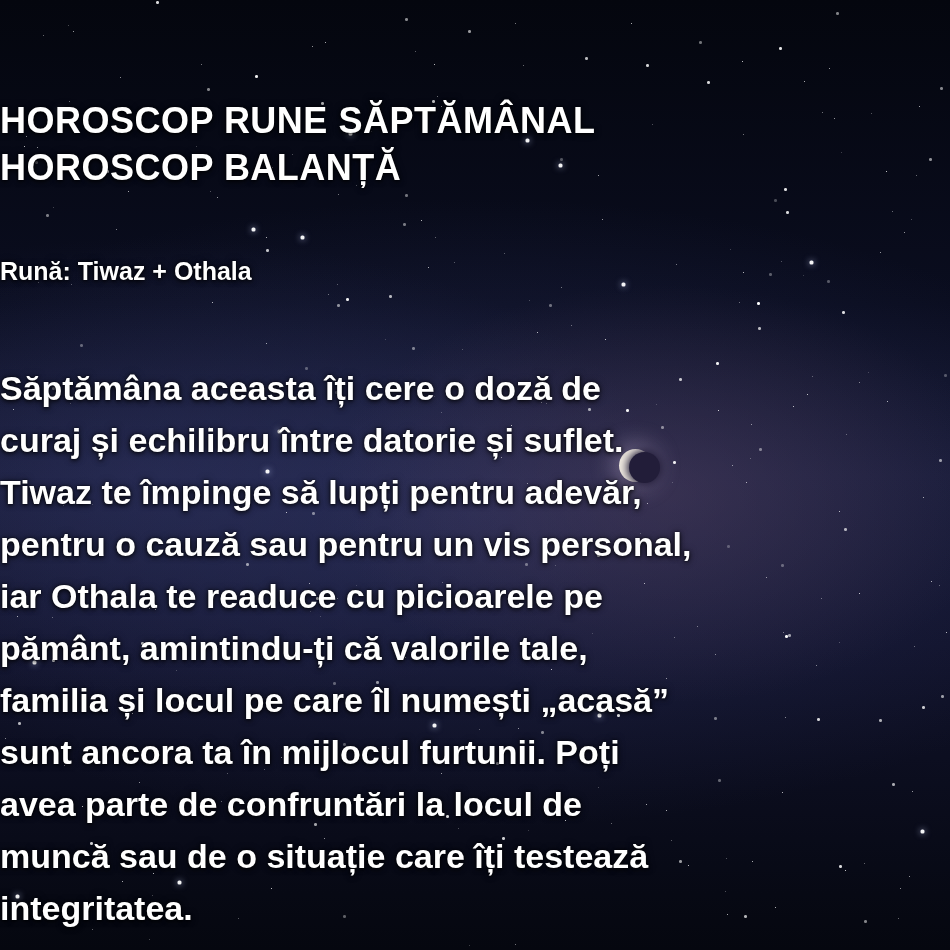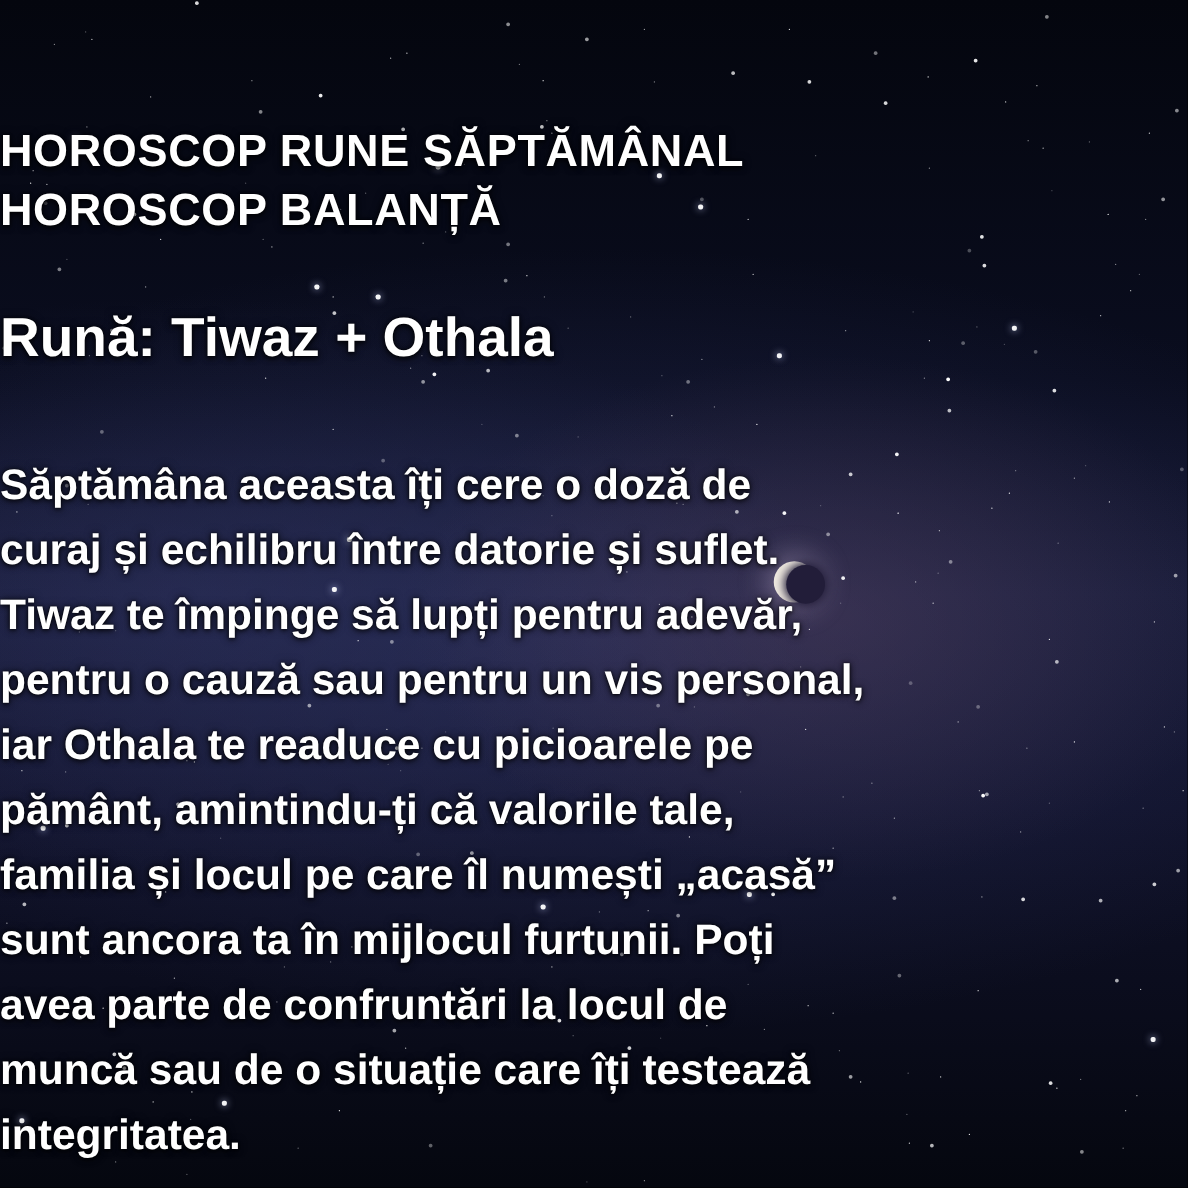--- a/index.html
+++ b/index.html
@@ -34,21 +34,21 @@
     background:#221d39;
     box-shadow:0 0 8px 2px #221d39;
   }
   .text-layer{position:absolute;left:0;top:0;width:950px;height:950px;}
   .txt{
     position:absolute;left:0;width:950px;
     color:var(--text-color);font-weight:700;white-space:pre-line;
     text-shadow:0 0 7px rgba(0,0,0,0.60), 0 2px 4px rgba(0,0,0,0.55), 0 0 2px rgba(0,0,0,0.8);
   }
   .title{top:97px;font-size:36px;line-height:47px;letter-spacing:0.5px;}
-  .rune{top:247px;font-size:44px;line-height:48px;}
+  .rune{top:247px;font-size:25px;line-height:48px;}
   .body-text{top:362px;font-size:34px;line-height:52px;}
 </style>
 </head>
 <body>
 
 <div class="scene">
   <div class="starfield" id="stars-small" style="box-shadow: rgba(255, 255, 255, 0.94) 553px 493px 0px 0px, rgba(255, 255, 255, 0.64) 715px 654px 0px 0px, rgba(255, 255, 255, 0.47) 47px 215px 0px 1px, rgba(255, 255, 255, 0.52) 674px 637px 0px 0px, rgba(255, 255, 255, 0.89) 99px 854px 0px 1px, rgba(255, 255, 255, 0.88) 428px 267px 0px 0px, rgba(255, 255, 255, 0.85) 727px 914px 0px 0px, rgba(255, 255, 255, 0.29) 320px 616px 0px 0px, rgba(255, 255, 255, 0.45) 479px 729px 0px 0px, rgba(255, 255, 255, 0.67) 3px 548px 0px 0px, rgba(255, 255, 255, 0.86) 666px 810px 0px 0px, rgba(255, 255, 255, 0.94) 793px 406px 0px 0px, rgba(255, 255, 255, 0.26) 803px 275px 0px 0px, rgba(255, 255, 255, 0.95) 24px 146px 0px 0px, rgba(255, 255, 255, 0.8) 309px 583px 0px 0px, rgba(255, 255, 255, 0.72) 766px 577px 0px 0px, rgba(255, 255, 255, 0.93) 256px 76px 0px 1px, rgba(255, 255, 255, 0.42) 227px 773px 0px 0px, rgba(255, 255, 255, 0.36) 68px 25px 0px 0px, rgba(255, 255, 255, 0.57) 515px 944px 0px 0px, rgba(255, 255, 255, 0.56) 337px 598px 0px 0px, rgba(255, 255, 255, 0.87) 718px 410px 0px 0px, rgba(255, 255, 255, 0.82) 647px 503px 0px 0px, rgba(255, 255, 255, 0.43) 461px 396px 0px 0px, rgba(255, 255, 255, 0.47) 313px 513px 0px 1px, rgba(255, 255, 255, 0.32) 782px 565px 0px 1px, rgba(255, 255, 255, 0.34) 555px 565px 0px 0px, rgba(255, 255, 255, 0.6) 789px 635px 0px 1px, rgba(255, 255, 255, 0.5) 611px 823px 0px 0px, rgba(255, 255, 255, 0.93) 434px 64px 0px 0px, rgba(255, 255, 255, 0.3) 672px 482px 0px 0px, rgba(255, 255, 255, 0.96) 511px 425px 0px 0px, rgba(255, 255, 255, 0.71) 900px 888px 0px 0px, rgba(255, 255, 255, 0.64) 497px 437px 0px 0px, rgba(255, 255, 255, 0.5) 208px 89px 0px 1px, rgba(255, 255, 255, 0.78) 602px 219px 0px 0px, rgba(255, 255, 255, 0.44) 671px 840px 0px 0px, rgba(255, 255, 255, 0.73) 518px 728px 0px 0px, rgba(255, 255, 255, 0.38) 725px 891px 0px 0px, rgba(255, 255, 255, 0.59) 231px 171px 0px 0px, rgba(255, 255, 255, 0.29) 730px 249px 0px 0px, rgba(255, 255, 255, 0.86) 325px 42px 0px 0px, rgba(255, 255, 255, 0.78) 829px 68px 0px 0px, rgba(255, 255, 255, 0.53) 739px 302px 0px 0px, rgba(255, 255, 255, 0.79) 405px 657px 0px 0px, rgba(255, 255, 255, 0.7) 390px 296px 0px 1px, rgba(255, 255, 255, 0.29) 868px 372px 0px 0px, rgba(255, 255, 255, 0.68) 845px 529px 0px 1px, rgba(255, 255, 255, 0.9) 782px 792px 0px 0px, rgba(255, 255, 255, 0.28) 374px 380px 0px 0px, rgba(255, 255, 255, 0.88) 644px 583px 0px 0px, rgba(255, 255, 255, 0.87) 631px 23px 0px 0px, rgba(255, 255, 255, 0.38) 292px 154px 0px 0px, rgba(255, 255, 255, 0.31) 176px 670px 0px 0px, rgba(255, 255, 255, 0.38) 652px 124px 0px 0px, rgba(255, 255, 255, 0.81) 138px 801px 0px 0px, rgba(255, 255, 255, 0.54) 361px 652px 0px 0px, rgba(255, 255, 255, 0.56) 783px 632px 0px 0px, rgba(255, 255, 255, 0.52) 43px 35px 0px 0px, rgba(255, 255, 255, 0.77) 169px 708px 0px 0px, rgba(255, 255, 255, 0.56) 89px 264px 0px 1px, rgba(255, 255, 255, 0.89) 155px 609px 0px 0px, rgba(255, 255, 255, 0.77) 834px 118px 0px 0px, rgba(255, 255, 255, 0.81) 923px 497px 0px 0px, rgba(255, 255, 255, 0.97) 551px 669px 0px 0px, rgba(255, 255, 255, 0.48) 63px 505px 0px 0px, rgba(255, 255, 255, 0.38) 186px 590px 0px 0px, rgba(255, 255, 255, 0.43) 546px 403px 0px 0px, rgba(255, 255, 255, 0.74) 433px 101px 0px 1px, rgba(255, 255, 255, 0.9) 780px 48px 0px 1px, rgba(255, 255, 255, 0.55) 697px 626px 0px 0px, rgba(255, 255, 255, 0.98) 859px 593px 0px 0px, rgba(255, 255, 255, 0.96) 627px 410px 0px 1px, rgba(255, 255, 255, 0.73) 586px 58px 0px 1px, rgba(255, 255, 255, 0.72) 37px 147px 0px 0px, rgba(255, 255, 255, 0.75) 880px 252px 0px 0px, rgba(255, 255, 255, 0.4) 640px 533px 0px 0px, rgba(255, 255, 255, 0.71) 598px 555px 0px 1px, rgba(255, 255, 255, 0.97) 688px 865px 0px 0px, rgba(255, 255, 255, 0.99) 886px 171px 0px 0px, rgba(255, 255, 255, 0.44) 812px 376px 0px 0px, rgba(255, 255, 255, 0.95) 286px 512px 0px 0px, rgba(255, 255, 255, 0.56) 328px 294px 0px 0px, rgba(255, 255, 255, 0.44) 53px 388px 0px 1px, rgba(255, 255, 255, 0.4) 726px 858px 0px 0px, rgba(255, 255, 255, 0.88) 266px 237px 0px 0px, rgba(255, 255, 255, 0.44) 238px 918px 0px 0px, rgba(255, 255, 255, 0.52) 821px 598px 0px 0px, rgba(255, 255, 255, 0.75) 904px 232px 0px 0px, rgba(255, 255, 255, 0.26) 728px 546px 0px 1px, rgba(255, 255, 255, 0.87) 107px 171px 0px 1px, rgba(255, 255, 255, 0.5) 92px 929px 0px 0px, rgba(255, 255, 255, 0.52) 571px 325px 0px 0px, rgba(255, 255, 255, 0.86) 122px 881px 0px 0px, rgba(255, 255, 255, 0.4) 550px 305px 0px 1px, rgba(255, 255, 255, 0.81) 317px 598px 0px 1px, rgba(255, 255, 255, 0.98) 602px 866px 0px 0px, rgba(255, 255, 255, 0.29) 841px 152px 0px 0px, rgba(255, 255, 255, 0.31) 306px 368px 0px 1px, rgba(255, 255, 255, 0.9) 447px 816px 0px 1px, rgba(255, 255, 255, 0.5) 837px 13px 0px 1px, rgba(255, 255, 255, 0.91) 743px 272px 0px 0px, rgba(255, 255, 255, 0.26) 434px 396px 0px 0px, rgba(255, 255, 255, 0.76) 680px 379px 0px 1px, rgba(255, 255, 255, 0.56) 822px 112px 0px 0px, rgba(255, 255, 255, 0.31) 828px 281px 0px 1px, rgba(255, 255, 255, 0.76) 912px 791px 0px 0px, rgba(255, 255, 255, 0.94) 347px 299px 0px 1px, rgba(255, 255, 255, 0.5) 914px 646px 0px 0px, rgba(255, 255, 255, 0.7) 322px 103px 0px 1px, rgba(255, 255, 255, 0.29) 945px 375px 0px 1px, rgb(255, 255, 255) 758px 303px 0px 1px, rgba(255, 255, 255, 0.63) 541px 402px 0px 0px, rgba(255, 255, 255, 0.47) 158px 907px 0px 0px, rgba(255, 255, 255, 0.96) 271px 888px 0px 0px, rgba(255, 255, 255, 0.64) 589px 409px 0px 1px, rgba(255, 255, 255, 0.59) 338px 194px 0px 0px, rgba(255, 255, 255, 0.36) 441px 412px 0px 0px, rgba(255, 255, 255, 0.43) 337px 284px 0px 0px, rgba(255, 255, 255, 0.25) 181px 801px 0px 0px, rgba(255, 255, 255, 0.88) 887px 401px 0px 0px, rgba(255, 255, 255, 0.45) 715px 718px 0px 1px, rgba(255, 255, 255, 0.66) 785px 717px 0px 0px, rgba(255, 255, 255, 0.82) 503px 838px 0px 1px, rgba(255, 255, 255, 0.39) 781px 261px 0px 0px, rgba(255, 255, 255, 0.95) 153px 873px 0px 0px, rgba(255, 255, 255, 0.6) 515px 23px 0px 0px, rgba(255, 255, 255, 0.83) 646px 804px 0px 0px, rgba(255, 255, 255, 0.31) 36px 162px 0px 1px, rgba(255, 255, 255, 0.95) 717px 363px 0px 1px, rgba(255, 255, 255, 0.93) 537px 332px 0px 0px, rgba(255, 255, 255, 0.83) 818px 719px 0px 1px, rgba(255, 255, 255, 0.7) 501px 457px 0px 0px, rgba(255, 255, 255, 0.96) 618px 715px 0px 1px, rgba(255, 255, 255, 0.88) 752px 861px 0px 0px, rgba(255, 255, 255, 0.97) 605px 339px 0px 0px, rgba(255, 255, 255, 0.52) 941px 88px 0px 1px, rgba(255, 255, 255, 0.27) 310px 611px 0px 0px, rgba(255, 255, 255, 0.97) 807px 394px 0px 0px, rgba(255, 255, 255, 0.44) 209px 427px 0px 0px, rgba(255, 255, 255, 0.57) 743px 134px 0px 0px, rgba(255, 255, 255, 0.72) 139px 782px 0px 0px, rgba(255, 255, 255, 0.92) 839px 511px 0px 0px, rgba(255, 255, 255, 0.81) 142px 643px 0px 1px, rgba(255, 255, 255, 0.68) 527px 483px 0px 0px, rgba(255, 255, 255, 0.72) 759px 328px 0px 1px, rgba(255, 255, 255, 0.46) 413px 348px 0px 1px, rgba(255, 255, 255, 0.41) 454px 262px 0px 0px, rgba(255, 255, 255, 0.32) 77px 433px 0px 0px, rgba(255, 255, 255, 0.6) 680px 861px 0px 1px, rgba(255, 255, 255, 0.67) 5px 738px 0px 0px, rgba(255, 255, 255, 0.5) 388px 748px 0px 0px, rgba(255, 255, 255, 0.64) 859px 382px 0px 0px, rgba(255, 255, 255, 0.64) 563px 703px 0px 0px, rgba(255, 255, 255, 0.36) 149px 939px 0px 0px, rgba(255, 255, 255, 0.76) 441px 773px 0px 0px, rgba(255, 255, 255, 0.66) 348px 120px 0px 0px, rgba(255, 255, 255, 0.45) 846px 434px 0px 0px, rgba(255, 255, 255, 0.84) 17px 616px 0px 0px, rgba(255, 255, 255, 0.86) 787px 212px 0px 1px, rgba(255, 255, 255, 0.76) 267px 250px 0px 1px, rgba(255, 255, 255, 0.76) 73px 31px 0px 0px, rgba(255, 255, 255, 0.27) 53px 602px 0px 0px, rgba(255, 255, 255, 0.34) 529px 300px 0px 0px, rgba(255, 255, 255, 0.6) 942px 696px 0px 1px, rgba(255, 255, 255, 0.44) 760px 449px 0px 1px, rgba(255, 255, 255, 0.99) 467px 110px 0px 0px, rgba(255, 255, 255, 0.7) 120px 77px 0px 0px, rgba(255, 255, 255, 0.5) 221px 801px 0px 0px, rgba(255, 255, 255, 0.98) 845px 870px 0px 0px, rgba(255, 255, 255, 0.58) 676px 264px 0px 0px, rgba(255, 255, 255, 0.93) 674px 462px 0px 1px, rgba(255, 255, 255, 0.58) 247px 564px 0px 1px, rgba(255, 255, 255, 0.55) 437px 96px 0px 0px, rgba(255, 255, 255, 0.51) 865px 921px 0px 1px, rgba(255, 255, 255, 0.38) 458px 828px 0px 0px, rgba(255, 255, 255, 0.52) 916px 175px 0px 0px, rgba(255, 255, 255, 0.71) 732px 465px 0px 0px, rgba(255, 255, 255, 0.91) 132px 713px 0px 0px, rgba(255, 255, 255, 0.56) 69px 101px 0px 0px, rgba(255, 255, 255, 0.49) 542px 732px 0px 1px, rgba(255, 255, 255, 0.3) 53px 207px 0px 0px, rgba(255, 255, 255, 0.26) 356px 585px 0px 0px, rgba(255, 255, 255, 0.54) 3px 278px 0px 1px, rgba(255, 255, 255, 0.63) 315px 824px 0px 1px, rgba(255, 255, 255, 0.85) 307px 108px 0px 0px, rgba(255, 255, 255, 0.27) 385px 339px 0px 0px, rgba(255, 255, 255, 0.3) 469px 945px 0px 0px, rgba(255, 255, 255, 0.84) 91px 843px 0px 1px, rgba(255, 255, 255, 0.87) 377px 657px 0px 0px, rgba(255, 255, 255, 0.37) 719px 780px 0px 1px, rgba(255, 255, 255, 0.85) 53px 660px 0px 1px, rgba(255, 255, 255, 0.82) 281px 757px 0px 0px, rgba(255, 255, 255, 0.74) 909px 876px 0px 0px, rgba(255, 255, 255, 0.73) 543px 382px 0px 0px, rgba(255, 255, 255, 0.33) 770px 274px 0px 1px, rgba(255, 255, 255, 0.43) 272px 167px 0px 0px, rgba(255, 255, 255, 0.63) 816px 665px 0px 0px, rgba(255, 255, 255, 0.85) 13px 409px 0px 0px, rgba(255, 255, 255, 0.41) 871px 113px 0px 0px, rgba(255, 255, 255, 0.54) 406px 19px 0px 1px, rgba(255, 255, 255, 0.32) 25px 703px 0px 0px, rgba(255, 255, 255, 0.67) 880px 720px 0px 1px, rgba(255, 255, 255, 0.6) 469px 31px 0px 1px, rgba(255, 255, 255, 0.7) 745px 916px 0px 1px, rgba(255, 255, 255, 0.84) 919px 106px 0px 0px, rgba(255, 255, 255, 0.53) 898px 918px 0px 0px, rgba(255, 255, 255, 0.7) 19px 723px 0px 1px, rgba(255, 255, 255, 0.37) 70px 403px 0px 0px, rgba(255, 255, 255, 0.86) 840px 866px 0px 1px, rgba(255, 255, 255, 0.38) 526px 564px 0px 1px, rgba(255, 255, 255, 0.66) 893px 784px 0px 1px, rgba(255, 255, 255, 0.99) 786px 636px 0px 1px, rgba(255, 255, 255, 0.64) 64px 765px 0px 0px, rgba(255, 255, 255, 0.75) 324px 838px 0px 0px, rgba(255, 255, 255, 0.46) 404px 224px 0px 1px, rgba(255, 255, 255, 0.82) 598px 175px 0px 0px, rgba(255, 255, 255, 0.41) 38px 282px 0px 0px, rgba(255, 255, 255, 0.26) 371px 131px 0px 0px, rgba(255, 255, 255, 0.27) 528px 830px 0px 0px, rgba(255, 255, 255, 0.65) 114px 115px 0px 0px, rgba(255, 255, 255, 0.44) 406px 195px 0px 1px, rgba(255, 255, 255, 0.35) 462px 349px 0px 0px, rgba(255, 255, 255, 0.32) 196px 146px 0px 0px, rgba(255, 255, 255, 0.34) 152px 895px 0px 0px, rgba(255, 255, 255, 0.44) 71px 284px 0px 0px, rgba(255, 255, 255, 0.74) 312px 46px 0px 0px, rgba(255, 255, 255, 0.91) 212px 302px 0px 0px, rgba(255, 255, 255, 0.28) 140px 391px 0px 0px, rgb(255, 255, 255) 82px 806px 0px 0px, rgba(255, 255, 255, 0.84) 708px 82px 0px 1px, rgba(255, 255, 255, 0.31) 92px 504px 0px 0px, rgba(255, 255, 255, 0.27) 775px 200px 0px 1px, rgba(255, 255, 255, 0.48) 864px 863px 0px 0px, rgba(255, 255, 255, 0.4) 210px 191px 0px 0px, rgba(255, 255, 255, 0.39) 750px 458px 0px 0px, rgba(255, 255, 255, 0.36) 344px 916px 0px 1px, rgba(255, 255, 255, 0.46) 540px 857px 0px 0px, rgba(255, 255, 255, 0.89) 785px 189px 0px 1px, rgba(255, 255, 255, 0.81) 266px 343px 0px 0px, rgba(255, 255, 255, 0.83) 67px 916px 0px 0px, rgba(255, 255, 255, 0.29) 125px 537px 0px 0px, rgba(255, 255, 255, 0.46) 415px 51px 0px 0px, rgba(255, 255, 255, 0.7) 751px 424px 0px 0px, rgba(255, 255, 255, 0.57) 561px 287px 0px 0px, rgba(255, 255, 255, 0.42) 504px 253px 0px 0px, rgba(255, 255, 255, 0.46) 939px 585px 0px 0px, rgba(255, 255, 255, 0.29) 561px 159px 0px 1px, rgba(255, 255, 255, 0.66) 191px 274px 0px 0px, rgba(255, 255, 255, 0.52) 892px 211px 0px 0px, rgba(255, 255, 255, 0.79) 923px 707px 0px 1px, rgba(255, 255, 255, 0.32) 2px 129px 0px 0px, rgba(255, 255, 255, 0.35) 81px 345px 0px 1px, rgba(255, 255, 255, 0.73) 73px 694px 0px 0px, rgba(255, 255, 255, 0.72) 666px 678px 0px 0px, rgba(255, 255, 255, 0.65) 441px 106px 0px 0px, rgba(255, 255, 255, 0.38) 356px 185px 0px 0px, rgba(255, 255, 255, 0.94) 113px 801px 0px 0px, rgba(255, 255, 255, 0.58) 940px 460px 0px 1px, rgba(255, 255, 255, 0.87) 931px 581px 0px 0px, rgba(255, 255, 255, 0.3) 336px 392px 0px 1px, rgba(255, 255, 255, 0.73) 149px 608px 0px 0px, rgba(255, 255, 255, 0.35) 344px 744px 0px 1px, rgba(255, 255, 255, 0.48) 435px 237px 0px 0px, rgba(255, 255, 255, 0.56) 718px 410px 0px 0px, rgba(255, 255, 255, 0.96) 742px 61px 0px 0px, rgba(255, 255, 255, 0.92) 421px 220px 0px 0px, rgba(255, 255, 255, 0.36) 598px 787px 0px 0px, rgba(255, 255, 255, 0.27) 592px 633px 0px 0px, rgba(255, 255, 255, 0.33) 334px 683px 0px 1px, rgba(255, 255, 255, 0.85) 746px 482px 0px 0px, rgba(255, 255, 255, 0.28) 656px 404px 0px 0px, rgba(255, 255, 255, 0.86) 843px 312px 0px 1px, rgba(255, 255, 255, 0.53) 523px 65px 0px 0px, rgba(255, 255, 255, 0.84) 128px 191px 0px 0px, rgba(255, 255, 255, 0.4) 442px 582px 0px 0px, rgba(255, 255, 255, 0.64) 116px 229px 0px 0px, rgba(255, 255, 255, 0.58) 26px 857px 0px 0px, rgba(255, 255, 255, 0.46) 264px 769px 0px 0px, rgba(255, 255, 255, 0.5) 497px 763px 0px 1px, rgba(255, 255, 255, 0.75) 217px 197px 0px 0px, rgba(255, 255, 255, 0.54) 338px 305px 0px 1px, rgba(255, 255, 255, 0.83) 647px 65px 0px 1px, rgba(255, 255, 255, 0.56) 930px 159px 0px 1px, rgba(255, 255, 255, 0.9) 946px 632px 0px 0px, rgba(255, 255, 255, 0.59) 201px 64px 0px 0px, rgba(255, 255, 255, 0.69) 26px 136px 0px 0px, rgba(255, 255, 255, 0.48) 52px 617px 0px 0px, rgba(255, 255, 255, 0.37) 911px 219px 0px 0px, rgba(255, 255, 255, 0.48) 662px 427px 0px 1px, rgba(255, 255, 255, 0.9) 775px 907px 0px 0px, rgba(255, 255, 255, 0.44) 700px 42px 0px 1px, rgba(255, 255, 255, 0.35) 839px 642px 0px 0px, rgba(255, 255, 255, 0.39) 189px 590px 0px 1px, rgba(255, 255, 255, 0.99) 565px 820px 0px 0px, rgba(255, 255, 255, 0.86) 804px 81px 0px 0px, rgba(255, 255, 255, 0.96) 178px 645px 0px 0px, rgba(255, 255, 255, 0.62) 17px 391px 0px 0px, rgba(255, 255, 255, 0.59) 377px 682px 0px 1px, rgba(255, 255, 255, 0.85) 157px 2px 0px 1px;"></div>
   <div class="starfield" id="stars-big" style="box-shadow: rgba(255, 255, 255, 0.95) 811px 262px 0px 1.5px, rgba(200, 210, 255, 0.55) 811px 262px 6px 2px, rgba(255, 255, 255, 0.95) 623px 284px 0px 1.5px, rgba(200, 210, 255, 0.55) 623px 284px 6px 2px, rgba(255, 255, 255, 0.95) 60px 111px 0px 1.5px, rgba(200, 210, 255, 0.55) 60px 111px 6px 2px, rgba(255, 255, 255, 0.95) 267px 471px 0px 1.5px, rgba(200, 210, 255, 0.55) 267px 471px 6px 2px, rgba(255, 255, 255, 0.95) 350px 133px 0px 1.5px, rgba(200, 210, 255, 0.55) 350px 133px 6px 2px, rgba(255, 255, 255, 0.95) 279px 431px 0px 1.5px, rgba(200, 210, 255, 0.55) 279px 431px 6px 2px, rgba(255, 255, 255, 0.95) 922px 831px 0px 1.5px, rgba(200, 210, 255, 0.55) 922px 831px 6px 2px, rgba(255, 255, 255, 0.95) 434px 725px 0px 1.5px, rgba(200, 210, 255, 0.55) 434px 725px 6px 2px, rgba(255, 255, 255, 0.95) 560px 165px 0px 1.5px, rgba(200, 210, 255, 0.55) 560px 165px 6px 2px, rgba(255, 255, 255, 0.95) 527px 140px 0px 1.5px, rgba(200, 210, 255, 0.55) 527px 140px 6px 2px, rgba(255, 255, 255, 0.95) 599px 715px 0px 1.5px, rgba(200, 210, 255, 0.55) 599px 715px 6px 2px, rgba(255, 255, 255, 0.95) 179px 882px 0px 1.5px, rgba(200, 210, 255, 0.55) 179px 882px 6px 2px, rgba(255, 255, 255, 0.95) 253px 229px 0px 1.5px, rgba(200, 210, 255, 0.55) 253px 229px 6px 2px, rgba(255, 255, 255, 0.95) 34px 662px 0px 1.5px, rgba(200, 210, 255, 0.55) 34px 662px 6px 2px, rgba(255, 255, 255, 0.95) 17px 896px 0px 1.5px, rgba(200, 210, 255, 0.55) 17px 896px 6px 2px, rgba(255, 255, 255, 0.95) 302px 237px 0px 1.5px, rgba(200, 210, 255, 0.55) 302px 237px 6px 2px;"></div>
   <div class="moon"></div>
 

